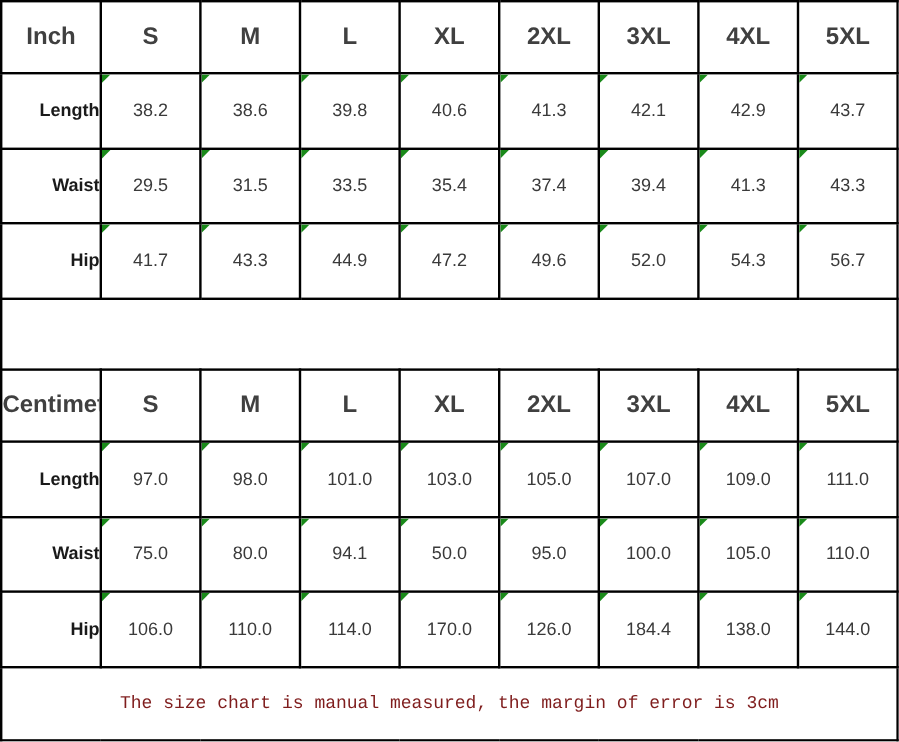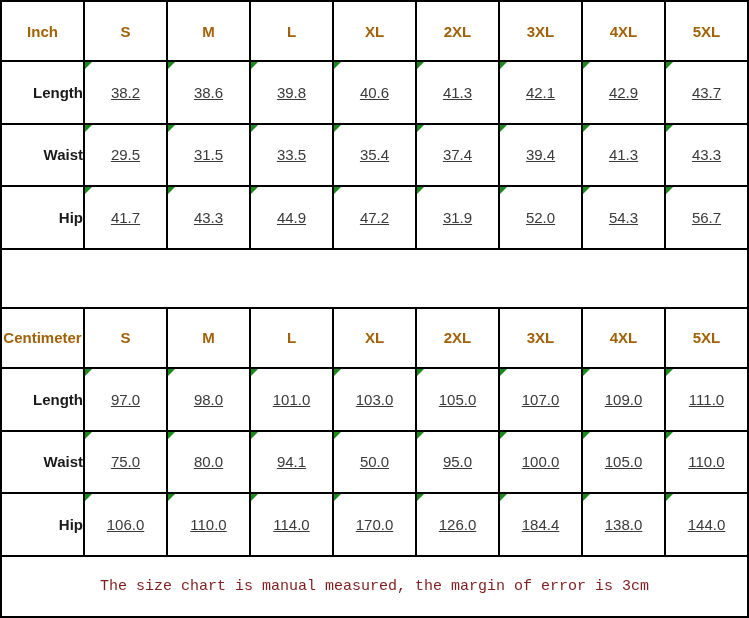--- a/index.html
+++ b/index.html
@@ -30,36 +30,35 @@
   tr.title-row td {
     height: 54px;
     font-family: "Liberation Mono", "DejaVu Sans Mono", monospace;
     font-size: 21px;
     font-weight: 700;
     color: #111111;
     letter-spacing: 1px;
   }
   th.hdr {
     height: 51px;
-    font-size: 15px;
+    font-size: 20px;
     font-weight: 700;
-    color: #a16207;
+    color: #404040;
   }
   th.rowlbl {
     font-size: 15px;
     font-weight: 700;
     color: #1a1a1a;
     text-align: right;
   }
   td.v {
     height: 53px;
     font-size: 15px;
     font-weight: 400;
     color: #3a3a3a;
-    text-decoration: underline;
   }
   tr.spacer-row td {
     height: 50px;
     border-left: 2px solid #000000;
     border-right: 2px solid #000000;
   }
   tr.footer-row td {
     height: 52px;
     font-family: "Liberation Mono", "DejaVu Sans Mono", monospace;
     font-size: 15px;
@@ -129,21 +128,21 @@
     <td class="v"><span class="tri"></span><span>41.3</span></td>
     <td class="v"><span class="tri"></span><span>43.3</span></td>
   </tr>
 
   <tr>
     <th class="rowlbl">Hip</th>
     <td class="v"><span class="tri"></span><span>41.7</span></td>
     <td class="v"><span class="tri"></span><span>43.3</span></td>
     <td class="v"><span class="tri"></span><span>44.9</span></td>
     <td class="v"><span class="tri"></span><span>47.2</span></td>
-    <td class="v"><span class="tri"></span><span>31.9</span></td>
+    <td class="v"><span class="tri"></span><span>49.6</span></td>
     <td class="v"><span class="tri"></span><span>52.0</span></td>
     <td class="v"><span class="tri"></span><span>54.3</span></td>
     <td class="v"><span class="tri"></span><span>56.7</span></td>
   </tr>
 
   <tr class="spacer-row">
     <td colspan="9"></td>
   </tr>
 
   <tr>

